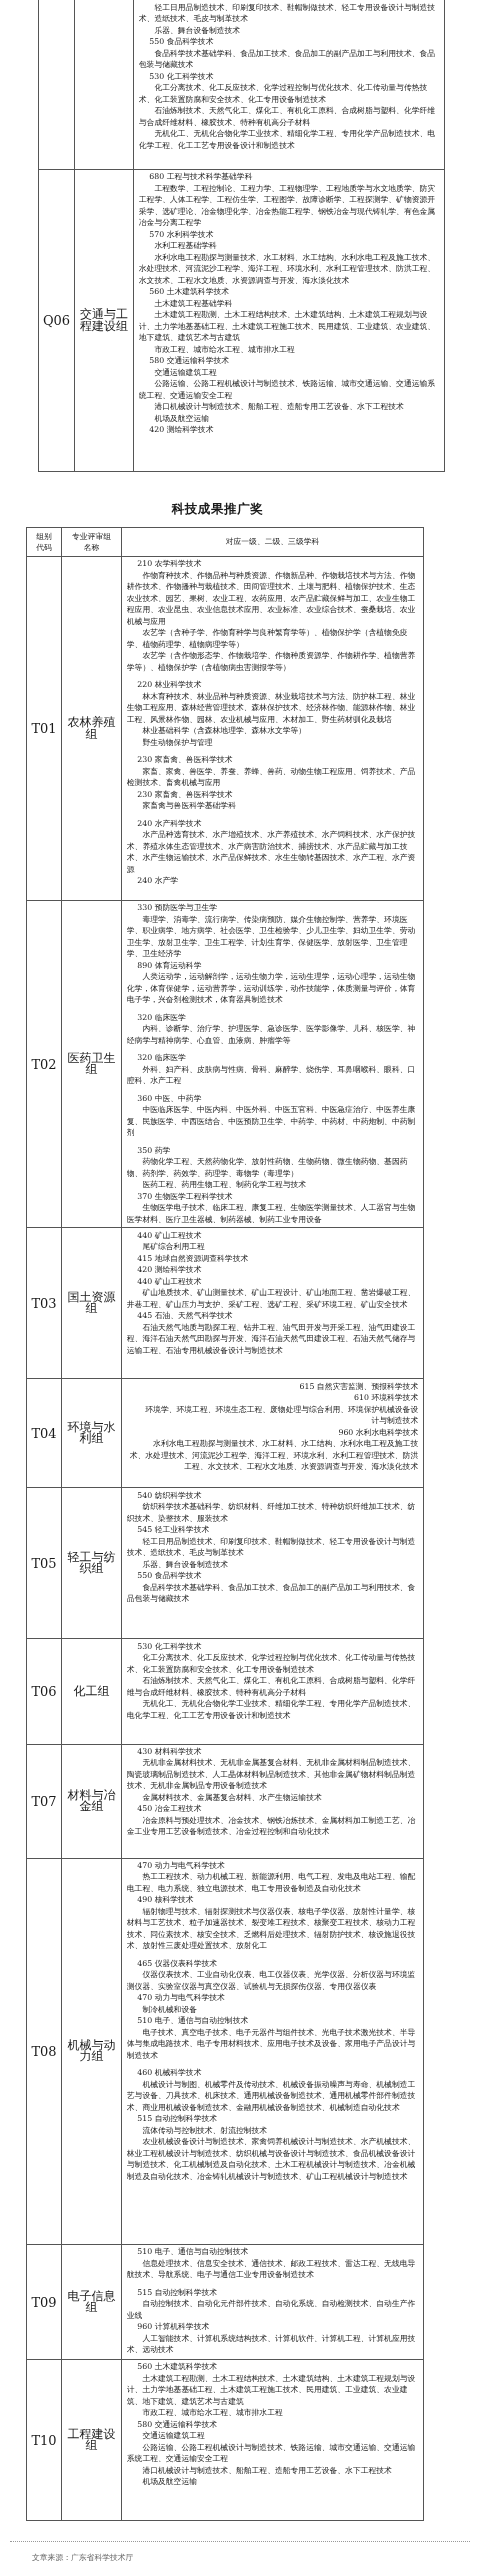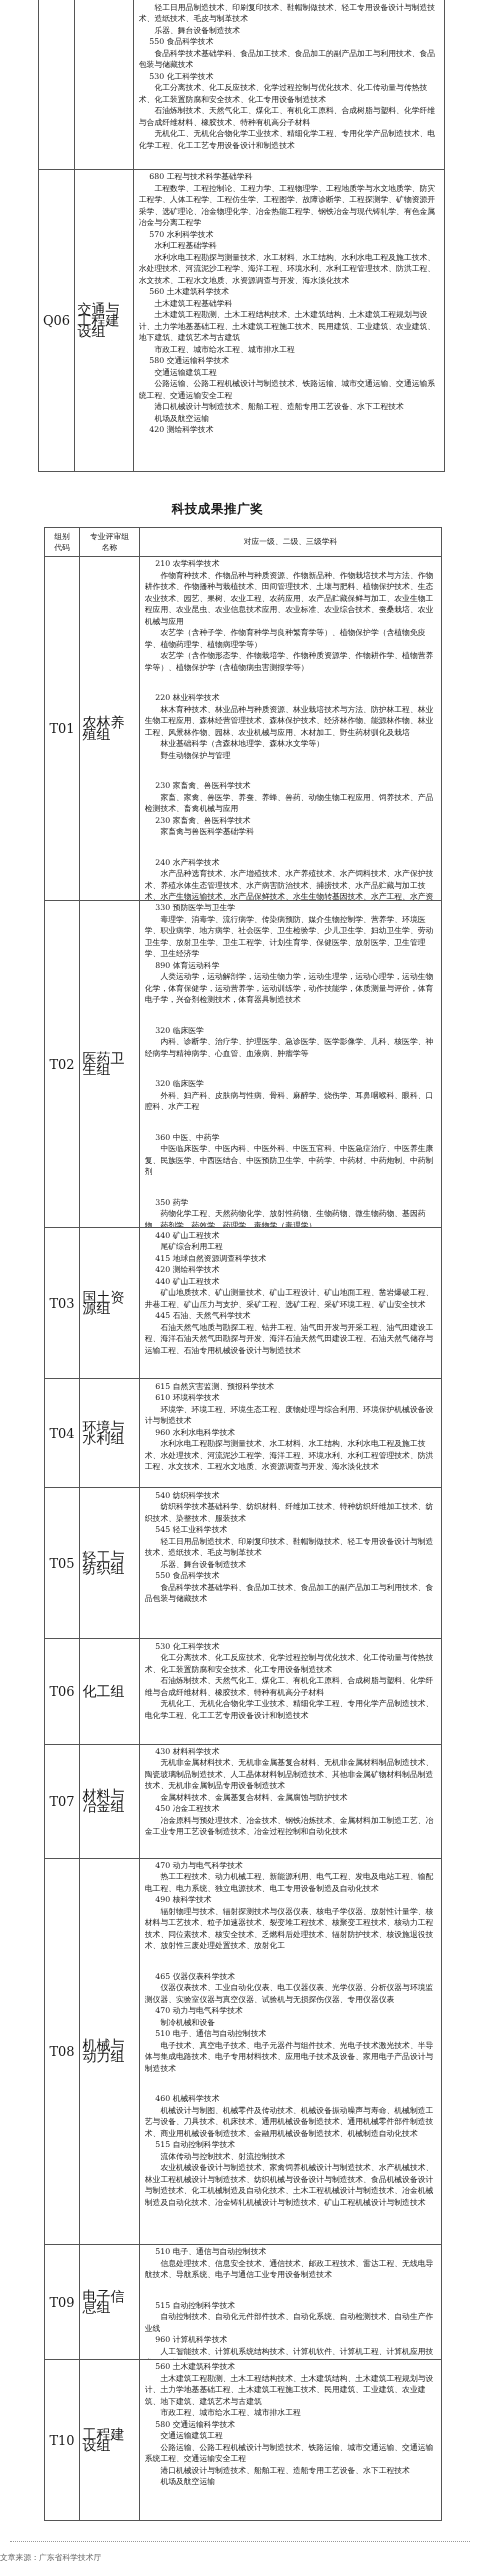--- a/index.html
+++ b/index.html
@@ -1,30 +1,30 @@
 <!DOCTYPE html>
 <html style="font-size:9.6px"><head>
 <meta charset="utf-8">
 <style>
   html,body{margin:0;padding:0;background:#fff;}
   body{width:478px;height:2576px;position:relative;overflow:hidden;font-family:"DejaVu Serif","Liberation Serif",serif;color:#1a1a1a;}
   .tbl{position:absolute;border-collapse:collapse;table-layout:fixed;}
   .tbl td,.tbl th{border:0.9px solid #555;padding:0;vertical-align:middle;}
   .code{text-align:center;font-size:13px;}
-  .grp{font-size:14px;line-height:11.3px;padding:0 2.4px !important;}
+  .grp{text-align:center;font-size:12px;line-height:11.3px;padding:0 2.4px !important;}
   .content{vertical-align:top !important;padding:1.2px 4.8px 0 4.8px !important;font-size:7.8px;line-height:11.5px;overflow:hidden;}
   .content p{margin:0;text-indent:2em;}
   .content p.h{text-indent:1.35em;}
-  .content p.gap{margin-top:19px;}
+  .content p.gap{margin-top:6px;}
   #t1{left:38px;top:-12px;width:407px;}
-  #t2{left:44px;top:527px;width:398px;}
+  #t2{left:26px;top:527px;width:398px;}
   .title{position:absolute;left:0;width:435px;top:501px;text-align:center;font-family:"DejaVu Sans","Liberation Sans",sans-serif;font-weight:bold;font-size:12.5px;letter-spacing:0.6px;}
   .hdr th{font-weight:normal;font-size:7.8px;line-height:11.3px;text-align:center;height:28px;}
   .divider{position:absolute;left:9.6px;width:460px;top:2541px;border-top:0.6px dotted #999;}
-  .source{position:absolute;left:0;top:2552px;font-family:"DejaVu Sans","Liberation Sans",sans-serif;font-size:7.8px;color:#666;}
+  .source{position:absolute;left:32px;top:2552px;font-family:"DejaVu Sans","Liberation Sans",sans-serif;font-size:7.8px;color:#666;}
 </style>
 </head>
 <body>
 
 <table class="tbl" id="t1">
   <colgroup>
       <col style="width:36px">
       <col style="width:59px">
       <col>
     </colgroup>
@@ -147,21 +147,21 @@
             <p>矿山地质技术、矿山测量技术、矿山工程设计、矿山地面工程、凿岩爆破工程、井巷工程、矿山压力与支护、采矿工程、选矿工程、采矿环境工程、矿山安全技术</p>
             <p class="h">445  石油、天然气科学技术</p>
             <p>石油天然气地质与勘探工程、钻井工程、油气田开发与开采工程、油气田建设工程、海洋石油天然气田勘探与开发、海洋石油天然气田建设工程、石油天然气储存与运输工程、石油专用机械设备设计与制造技术</p>
           </div>
         </td>
       </tr>
       <tr style="height: 109px;">
         <td class="code">T04</td>
         <td class="grp">环境与水利组</td>
         <td class="content">
-          <div style="height: 106px; overflow: hidden;">
+          <div style="height: 106px; overflow: hidden; text-align: right;">
             <p class="h">615 自然灾害监测、预报科学技术</p>
             <p class="h">610  环境科学技术</p>
             <p>环境学、环境工程、环境生态工程、废物处理与综合利用、环境保护机械设备设计与制造技术</p>
             <p class="h">960  水利水电科学技术</p>
             <p>水利水电工程勘探与测量技术、水工材料、水工结构、水利水电工程及施工技术、水处理技术、河流泥沙工程学、海洋工程、环境水利、水利工程管理技术、防洪工程、水文技术、工程水文地质、水资源调查与开发、海水淡化技术</p>
           </div>
         </td>
       </tr>
       <tr style="height: 151px;">
         <td class="code">T05</td>
@@ -190,21 +190,21 @@
           </div>
         </td>
       </tr>
       <tr style="height: 103px;">
         <td class="code">T07</td>
         <td class="grp">材料与冶金组</td>
         <td class="content">
           <div style="height: 112px; overflow: hidden;">
             <p class="h">430  材料科学技术</p>
             <p>无机非金属材料技术、无机非金属基复合材料、无机非金属材料制品制造技术、陶瓷玻璃制品制造技术、人工晶体材料制品制造技术、其他非金属矿物材料制品制造技术、无机非金属制品专用设备制造技术</p>
-            <p>金属材料技术、金属基复合材料、金属腐蚀与防护技术</p>
+            <p>金属材料技术、金属基复合材料、水产生物运输技术</p>
             <p class="h">450 冶金工程技术</p>
             <p>冶金原料与预处理技术、冶金技术、钢铁冶炼技术、金属材料加工制造工艺、冶金工业专用工艺设备制造技术、冶金过程控制和自动化技术</p>
           </div>
         </td>
       </tr>
       <tr style="height: 386px;">
         <td class="code">T08</td>
         <td class="grp">机械与动力组</td>
         <td class="content">
           <div style="height: 384px; overflow: hidden;">

